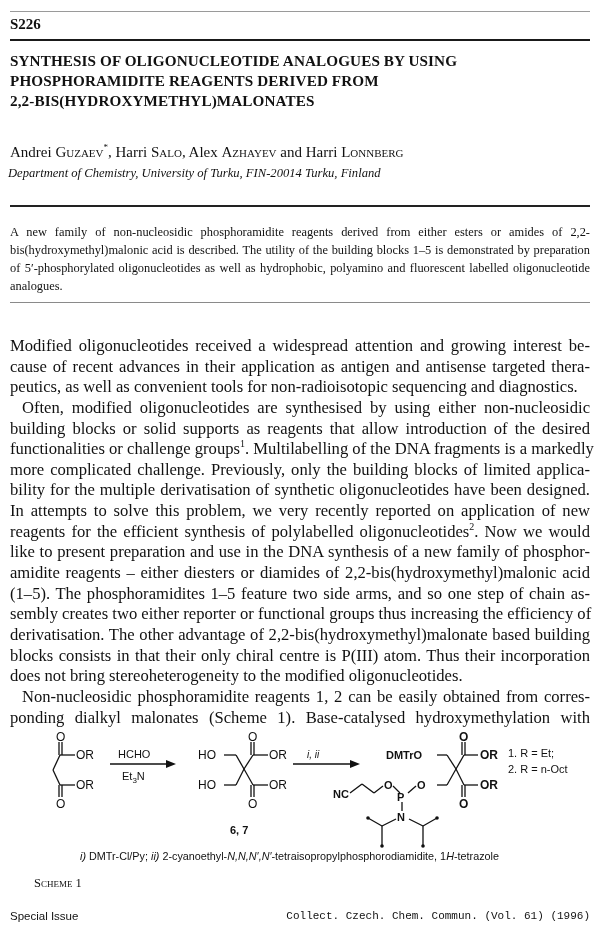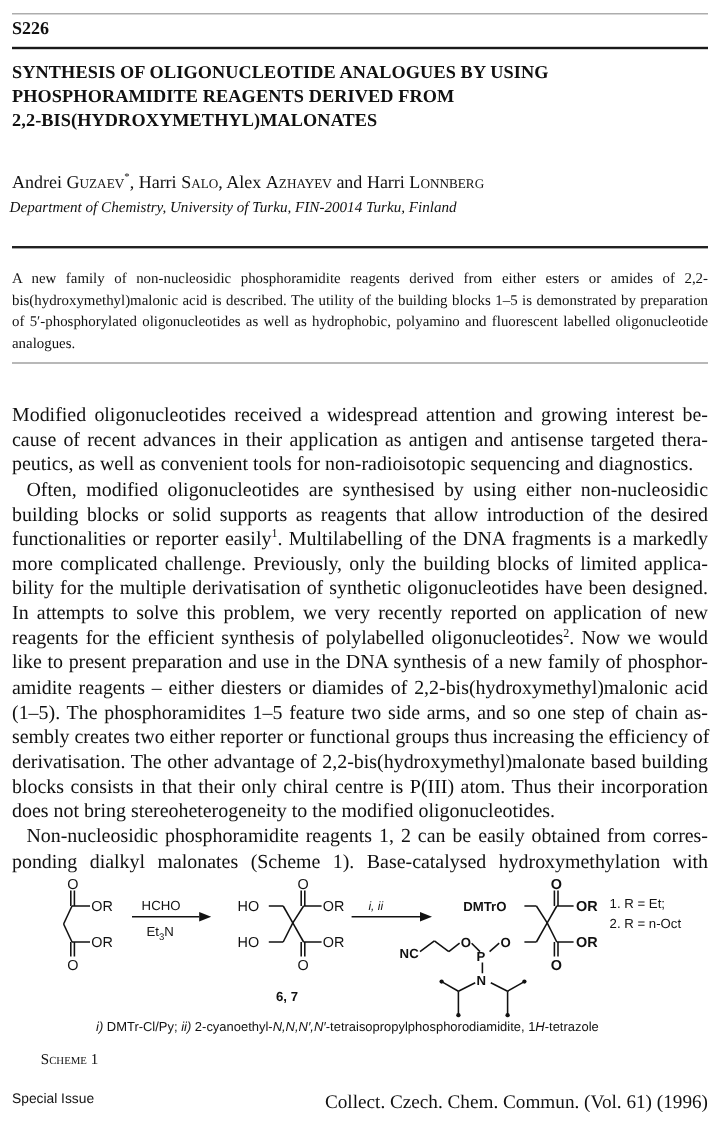--- a/index.html
+++ b/index.html
@@ -24,21 +24,21 @@
   .body .ln.indent { padding-left: 12px; width: 568px; }
   .body .ln.full { width: 580px; }
   .body sup { font-size: 10px; line-height: 0; }
   b { font-weight: normal; }
   .scheme { position: absolute; left: 0; top: 722px; width: 600px; height: 130px; }
   .scheme svg { position: absolute; left: 0; top: 0; }
   .chem { font-family: "Liberation Sans", "DejaVu Sans", sans-serif; }
   .conditions { position: absolute; left: 45px; top: 850px; font-family: "Liberation Sans", sans-serif; font-size: 10.8px; white-space: nowrap; margin-left: 35px; }
   .scheme-label { position: absolute; left: 34px; top: 876px; font-size: 12.5px; font-variant: small-caps; }
   .footer-left { position: absolute; left: 10px; top: 910px; font-family: "Liberation Sans", sans-serif; font-size: 11.5px; }
-  .footer-right { position: absolute; right: 10px; top: 910px; font-family: Liberation Serif, serif; font-size: 16px; }
+  .footer-right { position: absolute; right: 10px; top: 910px; font-family: Liberation Mono, monospace; font-size: 11px; }
 </style>
 </head>
 <body>
 
 <div class="rule rule-top"></div>
 <div class="page-num">S226</div>
 <div class="rule rule-thick1"></div>
 
 <div class="title">
   <div>SYNTHESIS OF OLIGONUCLEOTIDE ANALOGUES BY USING</div>
@@ -56,21 +56,21 @@
   <p><span>A new family of non-nucleosidic phosphoramidite reagents derived from either esters or amides of 2,2-bis(hydroxymethyl)malonic acid is described. The utility of the building blocks </span><b>1–5</b><span> is demonstrated by preparation of 5′-phosphorylated oligonucleotides as well as hydrophobic, polyamino and fluorescent labelled oligonucleotide analogues.</span></p>
 </div>
 <div class="rule rule-thin"></div>
 
 <div class="body">
   <span class="ln full">Modified oligonucleotides received a widespread attention and growing interest be-</span>
   <span class="ln full">cause of recent advances in their application as antigen and antisense targeted thera-</span>
   <span class="ln full last">peutics, as well as convenient tools for non-radioisotopic sequencing and diagnostics.</span>
   <span class="ln indent">Often, modified oligonucleotides are synthesised by using either non-nucleosidic</span>
   <span class="ln full">building blocks or solid supports as reagents that allow introduction of the desired</span>
-  <span class="ln full"><span>functionalities or reporter easily</span><sup>1</sup><span>. Multilabelling of the DNA fragments is a markedly</span></span>
+  <span class="ln full"><span>functionalities or challenge groups</span><sup>1</sup><span>. Multilabelling of the DNA fragments is a markedly</span></span>
   <span class="ln full">more complicated challenge. Previously, only the building blocks of limited applica-</span>
   <span class="ln full">bility for the multiple derivatisation of synthetic oligonucleotides have been designed.</span>
   <span class="ln full">In attempts to solve this problem, we very recently reported on application of new</span>
   <span class="ln full"><span>reagents for the efficient synthesis of polylabelled oligonucleotides</span><sup>2</sup><span>. Now we would</span></span>
   <span class="ln full">like to present preparation and use in the DNA synthesis of a new family of phosphor-</span>
   <span class="ln full">amidite reagents – either diesters or diamides of 2,2-bis(hydroxymethyl)malonic acid</span>
   <span class="ln full"><span>(</span><b>1–5</b><span>). The phosphoramidites </span><b>1–5</b><span> feature two side arms, and so one step of chain as-</span></span>
   <span class="ln full">sembly creates two either reporter or functional groups thus increasing the efficiency of</span>
   <span class="ln full">derivatisation. The other advantage of 2,2-bis(hydroxymethyl)malonate based building</span>
   <span class="ln full">blocks consists in that their only chiral centre is P(III) atom. Thus their incorporation</span>

